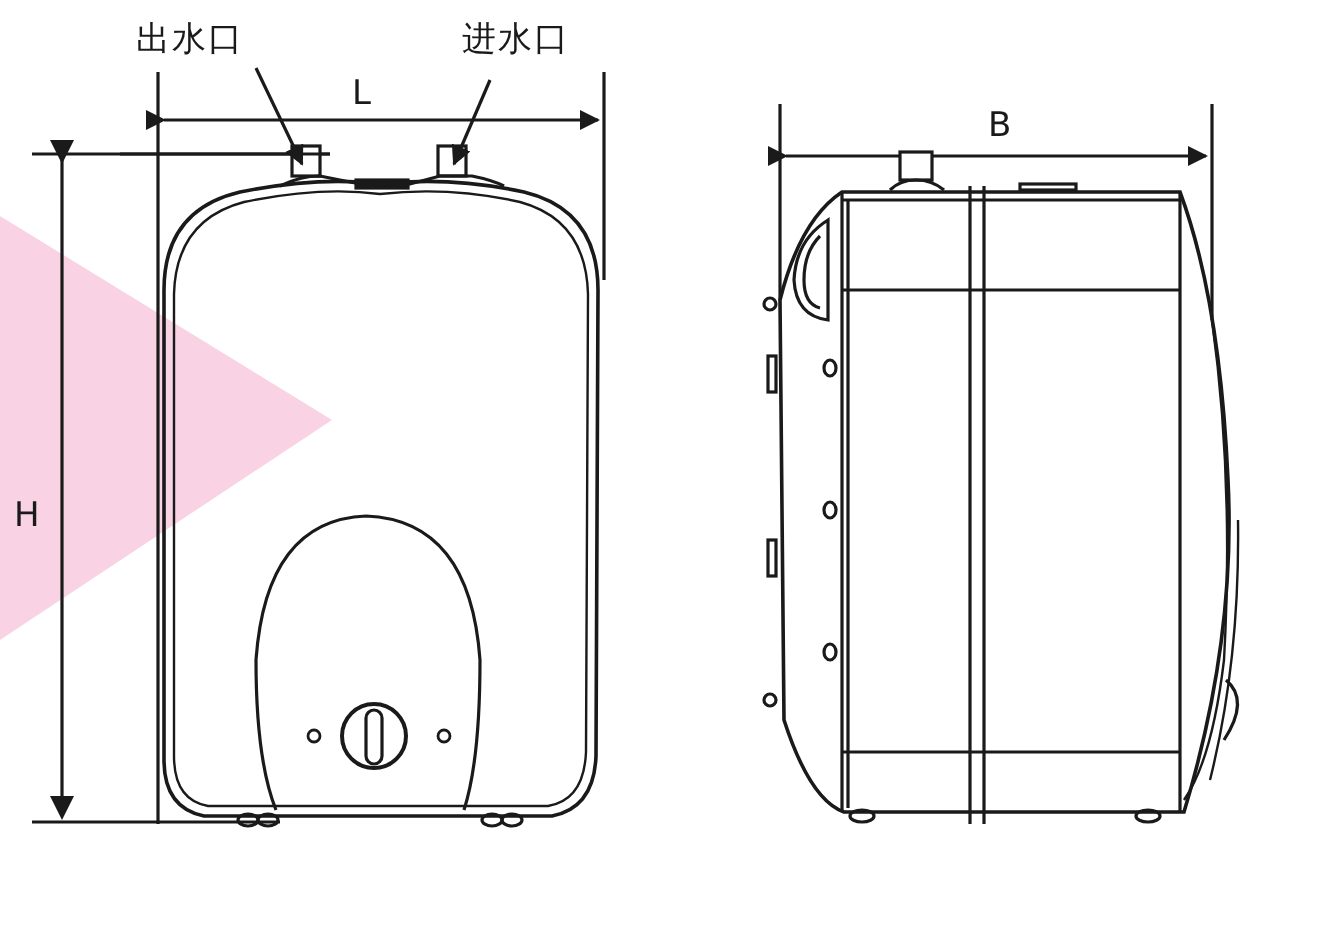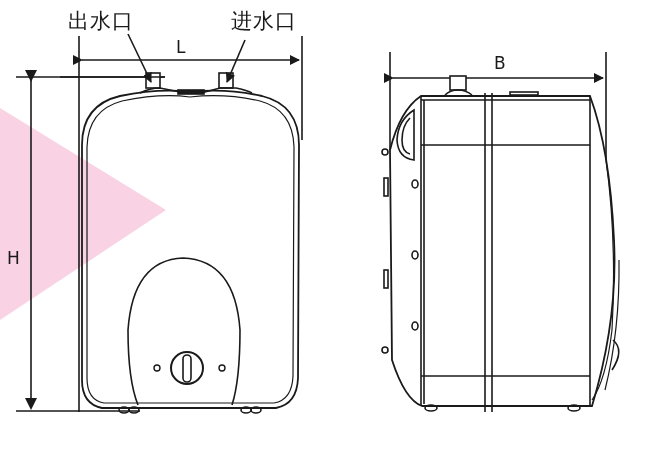--- a/index.html
+++ b/index.html
@@ -1,19 +1,19 @@
 <!DOCTYPE html>
 <html><head>
 <meta charset="utf-8">
 <style>
   html, body { margin:0; padding:0; background:#ffffff; }
   #canvas { position:relative; width:666px; height:472px; overflow:hidden; background:#fff; font-family:"DejaVu Sans", sans-serif; }
   svg { position:absolute; left:0; top:0; }
   .lbl { position:absolute; color:#1a1a1a; white-space:nowrap; line-height:1; }
-  .cn { font-size:21px; letter-spacing:1px;font-family:Liberation Mono, monospace; }
+  .cn { font-size:17px; letter-spacing:1px; }
   .dim { font-size:17px; font-family:"DejaVu Sans", sans-serif; }
 </style>
 </head>
 <body>
 
 <div id="canvas">
 
   <svg width="666" height="472" viewBox="0 0 666 472">
     <defs>
       <marker id="ah" markerWidth="10" markerHeight="10" refX="9" refY="5" orient="auto" markerUnits="userSpaceOnUse">

